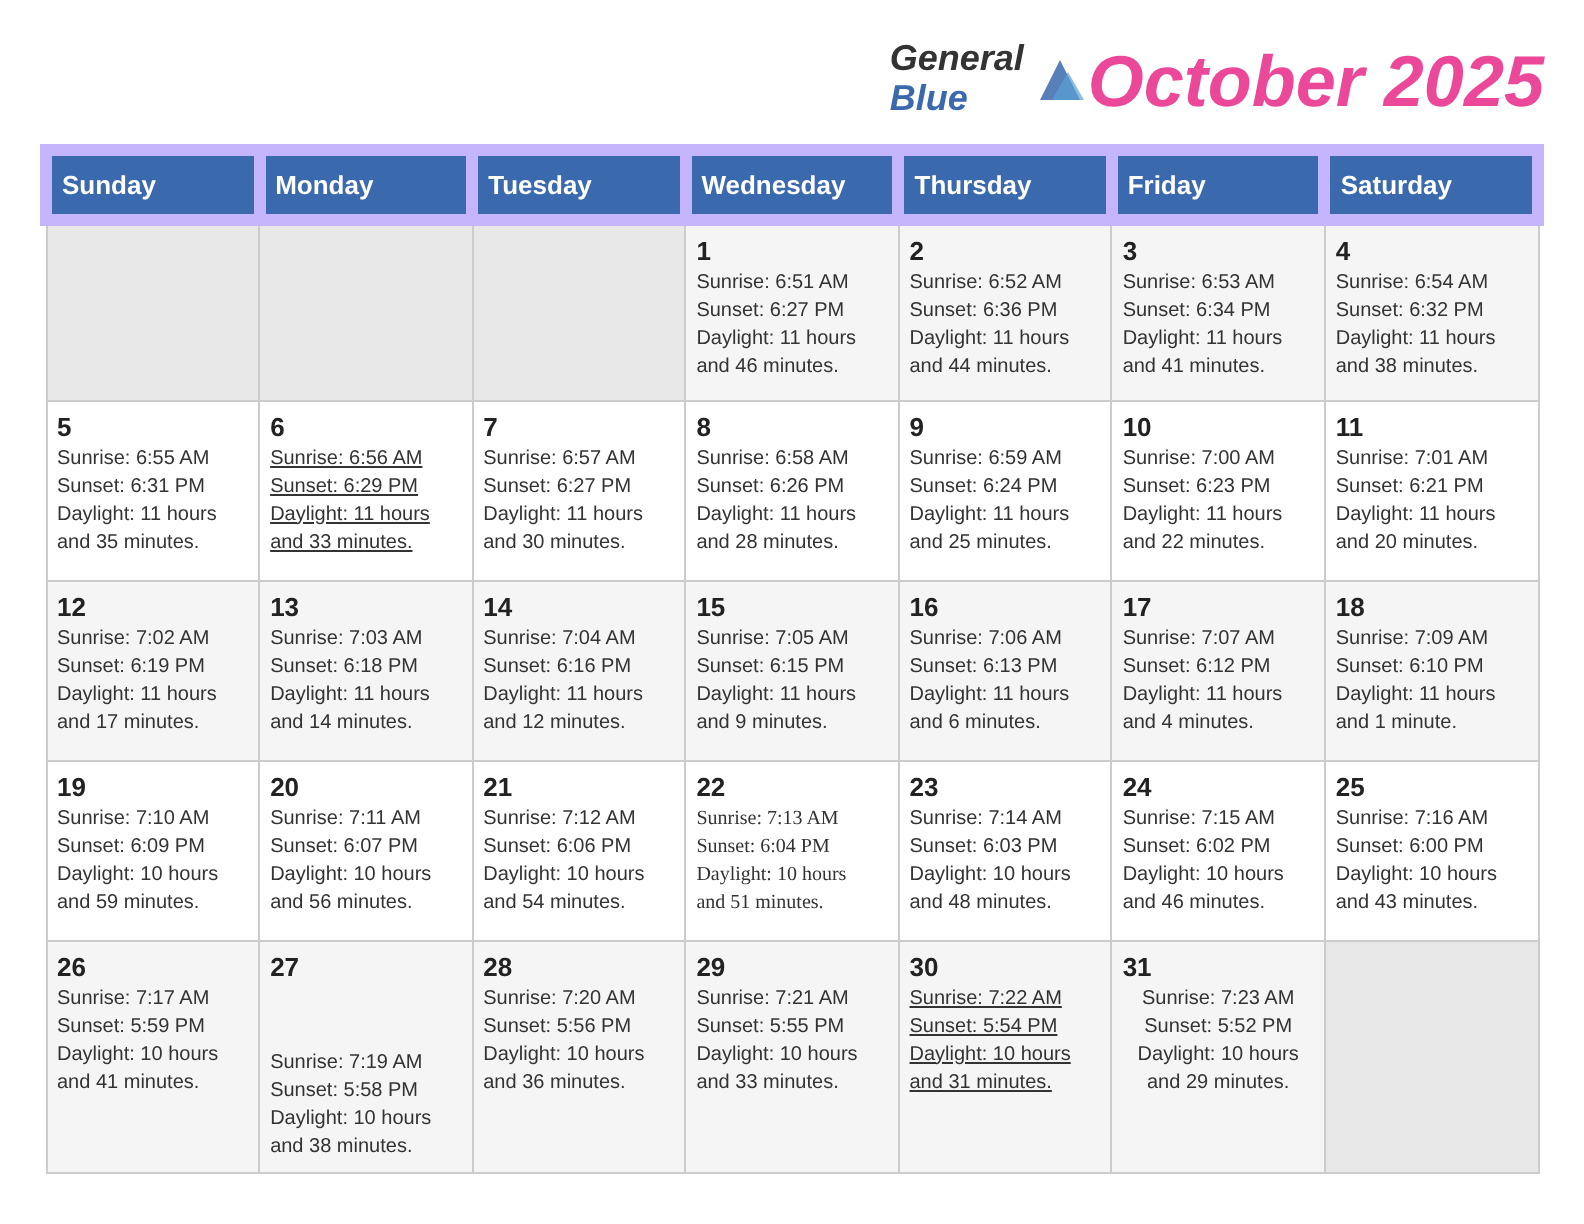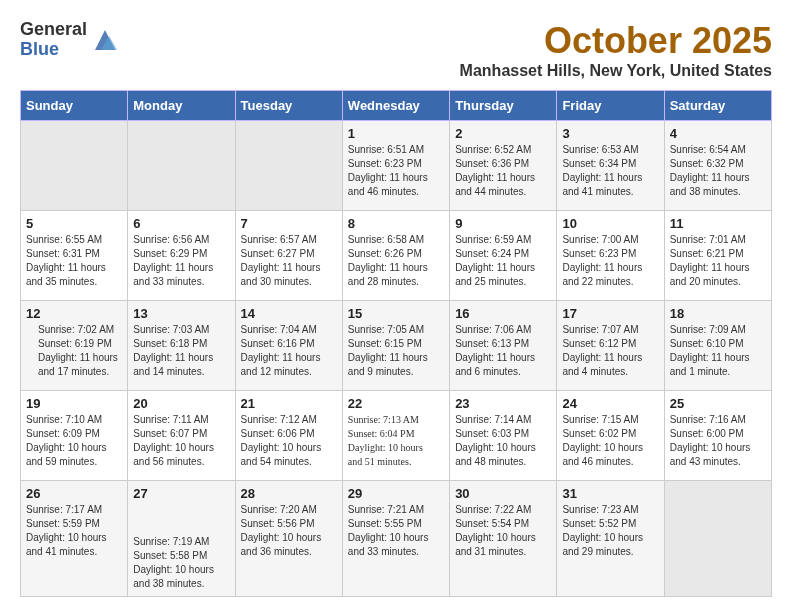--- a/index.html
+++ b/index.html
@@ -5,23 +5,24 @@
     * { box-sizing: border-box; margin: 0; padding: 0; }
     body {
       font-family: Arial, sans-serif;
       background: #fff;
       width: 792px;
       min-height: 612px;
       padding: 20px;
     }
     .header {
       display: flex;
-      justify-content: space-between;
+      justify-content: flex-end;
       align-items: flex-start;
       margin-bottom: 10px;
+      font-style: italic;
     }
     .logo {
       display: flex;
       align-items: center;
     }
     .logo-text {
       display: flex;
       flex-direction: column;
       line-height: 1.1;
     }
@@ -39,40 +40,40 @@
       width: 28px;
       height: 28px;
       margin-left: 4px;
     }
     .title-area {
       text-align: right;
     }
     .month-title {
       font-size: 36px;
       font-weight: bold;
-      color: #a16207;
+      color: #ec4899;
     }
     .location {
       font-size: 16px;
       color: #333;
       font-weight: bold;
     }
     table {
       width: 100%;
       border-collapse: collapse;
       border: 1px solid #ccc;
     }
     thead tr th {
       background-color: #3a6aad;
       color: #fff;
       font-size: 13px;
       font-weight: bold;
       padding: 7px 5px;
       text-align: left;
-      border: 1px solid #c4b5fd;
+      border: 6px solid #c4b5fd;
     }
     tbody tr td {
       border: 1px solid #ccc;
       vertical-align: top;
       padding: 5px;
       font-size: 10.5px;
       color: #333;
       width: 14.28%;
       height: 90px;
       background: #fff;
@@ -107,21 +108,20 @@
       <span class="logo-general">General</span>
       <span class="logo-blue">Blue</span>
     </div>
     <svg class="logo-icon" viewBox="0 0 28 28">
       <polygon points="4,24 14,4 24,24" fill="#3a6aad" opacity="0.85"></polygon>
       <polygon points="10,24 18,10 26,24" fill="#5a9fd4" opacity="0.7"></polygon>
     </svg>
   </div>
   <div class="title-area">
     <div class="month-title">October 2025</div>
-    <div class="location">Manhasset Hills, New York, United States</div>
   </div>
 </div>
 
 <table>
   <thead>
     <tr>
       <th>Sunday</th>
       <th>Monday</th>
       <th>Tuesday</th>
       <th>Wednesday</th>
@@ -131,21 +131,21 @@
     </tr>
   </thead>
   <tbody id="calendar-body">
   <tr>
         <td class="empty-cell"></td>
         <td class="empty-cell"></td>
         <td class="empty-cell"></td>
         <td>
           <div class="day-number">1</div>
           <div class="day-info" style="white-space: pre-line;">Sunrise: 6:51 AM
-Sunset: 6:23 PM
+Sunset: 6:27 PM
 Daylight: 11 hours
 and 46 minutes.</div>
         </td>
         <td>
           <div class="day-number">2</div>
           <div class="day-info" style="white-space: pre-line;">Sunrise: 6:52 AM
 Sunset: 6:36 PM
 Daylight: 11 hours
 and 44 minutes.</div>
         </td>
@@ -167,21 +167,21 @@
       <tr>
         <td>
           <div class="day-number">5</div>
           <div class="day-info" style="white-space: pre-line;">Sunrise: 6:55 AM
 Sunset: 6:31 PM
 Daylight: 11 hours
 and 35 minutes.</div>
         </td>
         <td>
           <div class="day-number">6</div>
-          <div class="day-info" style="white-space: pre-line;">Sunrise: 6:56 AM
+          <div class="day-info" style="white-space: pre-line; text-decoration: underline;">Sunrise: 6:56 AM
 Sunset: 6:29 PM
 Daylight: 11 hours
 and 33 minutes.</div>
         </td>
         <td>
           <div class="day-number">7</div>
           <div class="day-info" style="white-space: pre-line;">Sunrise: 6:57 AM
 Sunset: 6:27 PM
 Daylight: 11 hours
 and 30 minutes.</div>
@@ -211,21 +211,21 @@
           <div class="day-number">11</div>
           <div class="day-info" style="white-space: pre-line;">Sunrise: 7:01 AM
 Sunset: 6:21 PM
 Daylight: 11 hours
 and 20 minutes.</div>
         </td>
       </tr>
       <tr>
         <td>
           <div class="day-number">12</div>
-          <div class="day-info" style="white-space: pre-line; margin-left: 12px;">Sunrise: 7:02 AM
+          <div class="day-info" style="white-space: pre-line;">Sunrise: 7:02 AM
 Sunset: 6:19 PM
 Daylight: 11 hours
 and 17 minutes.</div>
         </td>
         <td>
           <div class="day-number">13</div>
           <div class="day-info" style="white-space: pre-line;">Sunrise: 7:03 AM
 Sunset: 6:18 PM
 Daylight: 11 hours
 and 14 minutes.</div>
@@ -341,28 +341,28 @@
         </td>
         <td>
           <div class="day-number">29</div>
           <div class="day-info" style="white-space: pre-line;">Sunrise: 7:21 AM
 Sunset: 5:55 PM
 Daylight: 10 hours
 and 33 minutes.</div>
         </td>
         <td>
           <div class="day-number">30</div>
-          <div class="day-info" style="white-space: pre-line;">Sunrise: 7:22 AM
+          <div class="day-info" style="white-space: pre-line; text-decoration: underline;">Sunrise: 7:22 AM
 Sunset: 5:54 PM
 Daylight: 10 hours
 and 31 minutes.</div>
         </td>
         <td>
           <div class="day-number">31</div>
-          <div class="day-info" style="white-space: pre-line;">Sunrise: 7:23 AM
+          <div class="day-info" style="white-space: pre-line; text-align: center;">Sunrise: 7:23 AM
 Sunset: 5:52 PM
 Daylight: 10 hours
 and 29 minutes.</div>
         </td>
         <td class="empty-cell"></td>
       </tr>
     </tbody>
 </table>
 
 </body></html>

